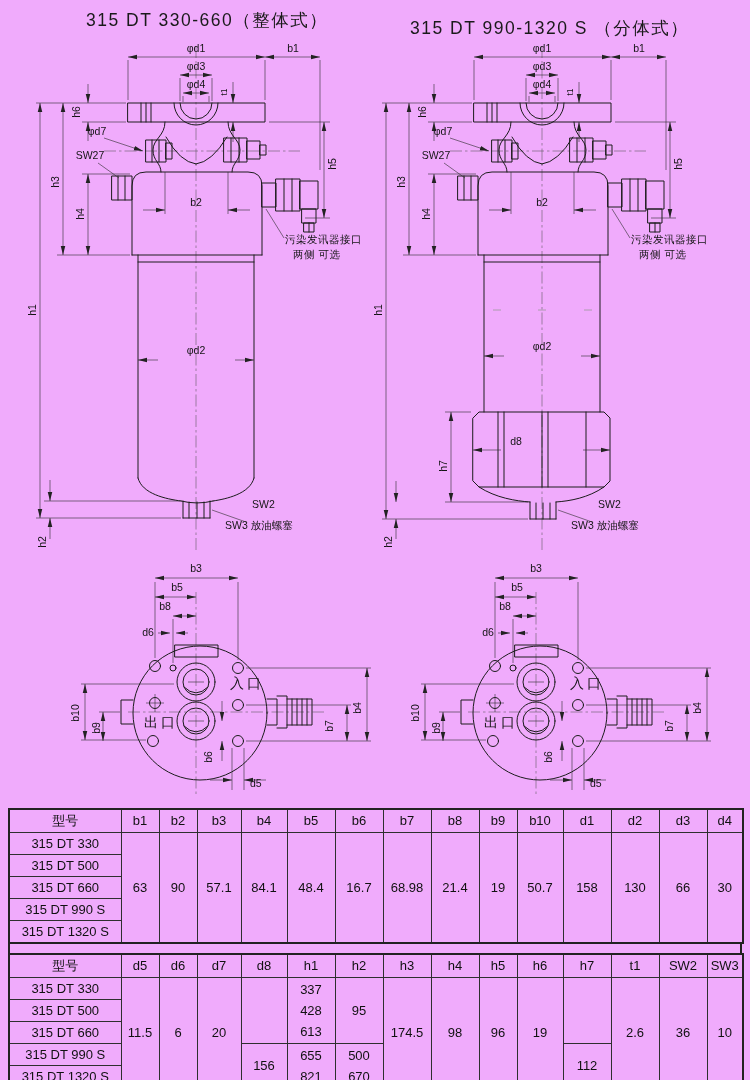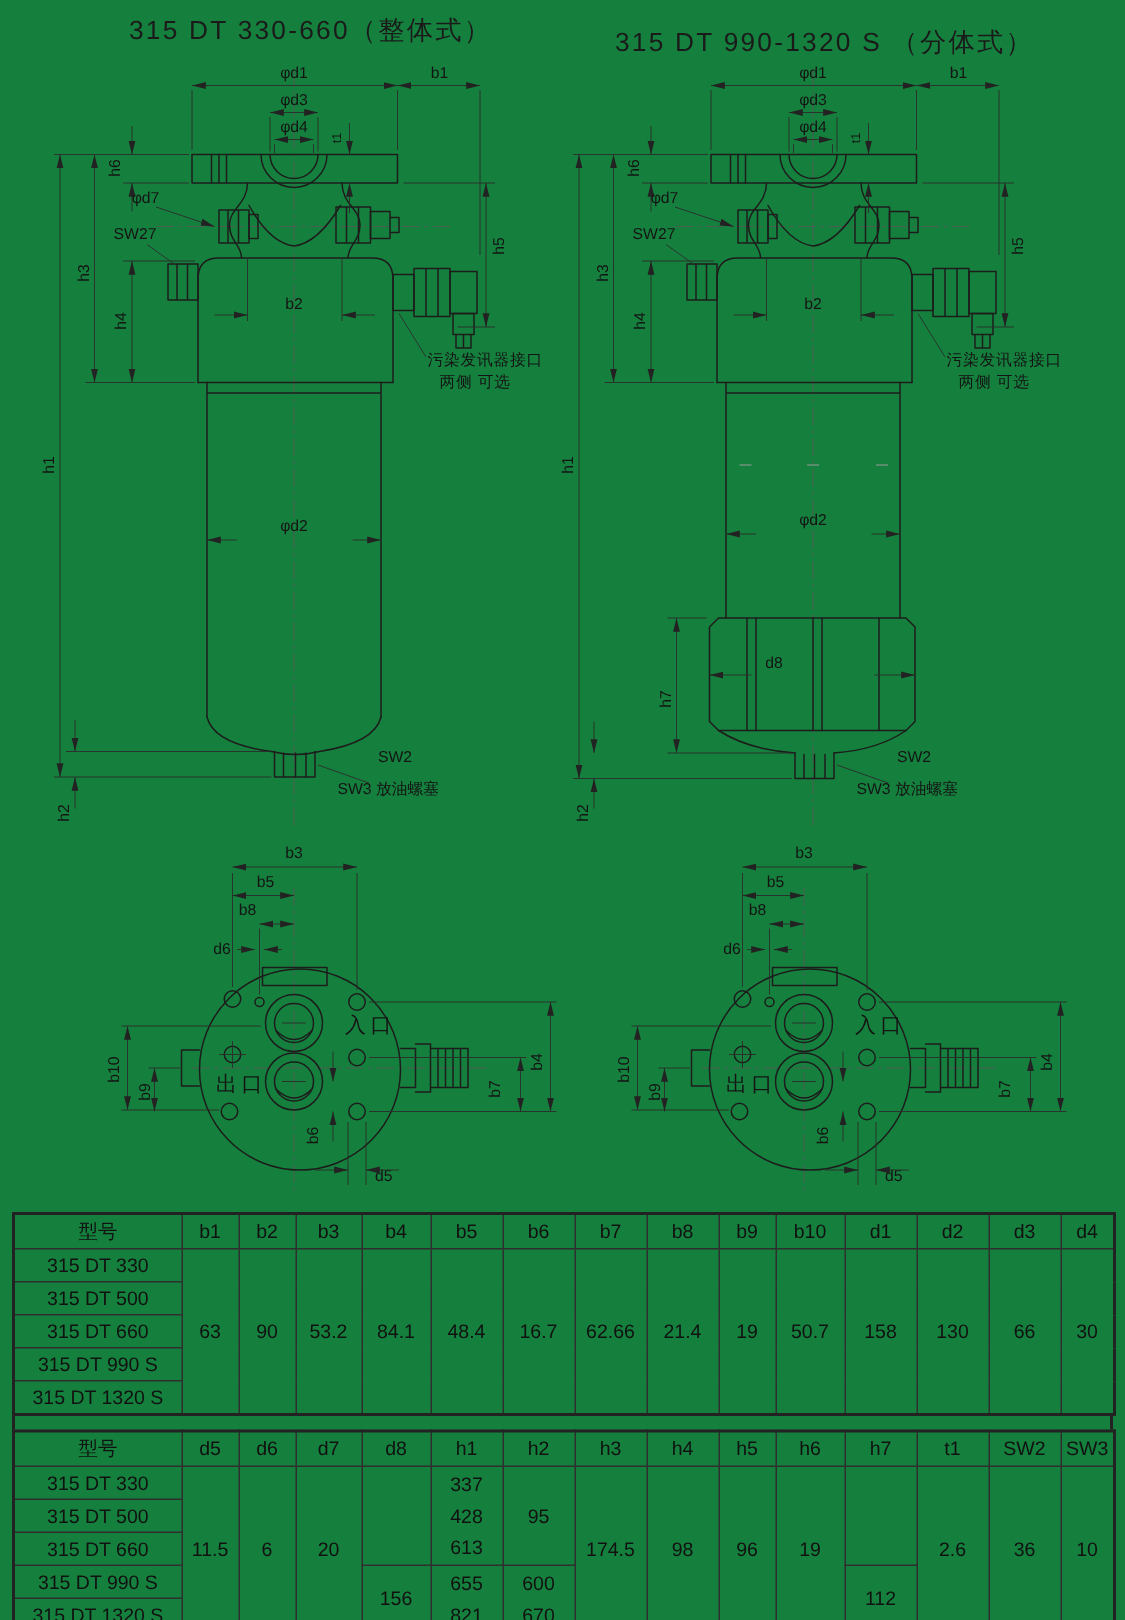--- a/index.html
+++ b/index.html
@@ -1,16 +1,16 @@
 <!DOCTYPE html>
 <html><head>
 <meta charset="utf-8">
 <style>
   html,body{margin:0;padding:0;background:#e8e8e8;}
-  .page{position:relative;width:750px;height:1080px;background:#15803d;overflow:hidden;
+  .page{position:relative;width:750px;height:1080px;background:#f0abfc;overflow:hidden;
         font-family:"Liberation Sans","DejaVu Sans",sans-serif;color:#111;}
   .ttl{position:absolute;font-size:17.5px;letter-spacing:1.5px;color:#1a1a1a;white-space:nowrap;}
   .ttl-left{left:86px;top:8px;}
   .ttl-right{left:410px;top:16px;}
   svg{position:absolute;}
   svg text{font-family:"Liberation Sans","DejaVu Sans",sans-serif;font-size:10.5px;fill:#141414;}
   svg text.sm{font-size:8.5px;}
   svg text.note{font-size:10.5px;letter-spacing:0.5px;}
   svg text.port{font-size:14px;letter-spacing:3px;}
   .ol{stroke:#1c1c1c;stroke-width:1;fill:none;stroke-linejoin:round;stroke-linecap:round;}
@@ -300,25 +300,25 @@
         <td>b10</td>
         <td>d1</td>
         <td>d2</td>
         <td>d3</td>
         <td>d4</td>
       </tr>
       <tr>
         <td class="model">315 DT 330</td>
         <td rowspan="5">63</td>
         <td rowspan="5">90</td>
-        <td rowspan="5">53.2</td>
+        <td rowspan="5">57.1</td>
         <td rowspan="5">84.1</td>
         <td rowspan="5">48.4</td>
         <td rowspan="5">16.7</td>
-        <td rowspan="5">62.66</td>
+        <td rowspan="5">68.98</td>
         <td rowspan="5">21.4</td>
         <td rowspan="5">19</td>
         <td rowspan="5">50.7</td>
         <td rowspan="5">158</td>
         <td rowspan="5">130</td>
         <td rowspan="5">66</td>
         <td rowspan="5">30</td>
       </tr>
       <tr>
             <td class="model">315 DT 500</td>
@@ -401,21 +401,21 @@
             <td class="model">315 DT 660</td>
           </tr>
       <tr>
         <td class="model">315 DT 990 S</td>
         <td rowspan="2">156</td>
         <td rowspan="2" class="stack">
           <div>655</div>
           <div>821</div>
         </td>
         <td rowspan="2" class="stack">
-          <div>600</div>
+          <div>500</div>
           <div>670</div>
         </td>
         <td rowspan="2">112</td>
       </tr>
       <tr>
             <td class="model">315 DT 1320 S</td>
           </tr>
     </tbody>
       </table>
   </div>

